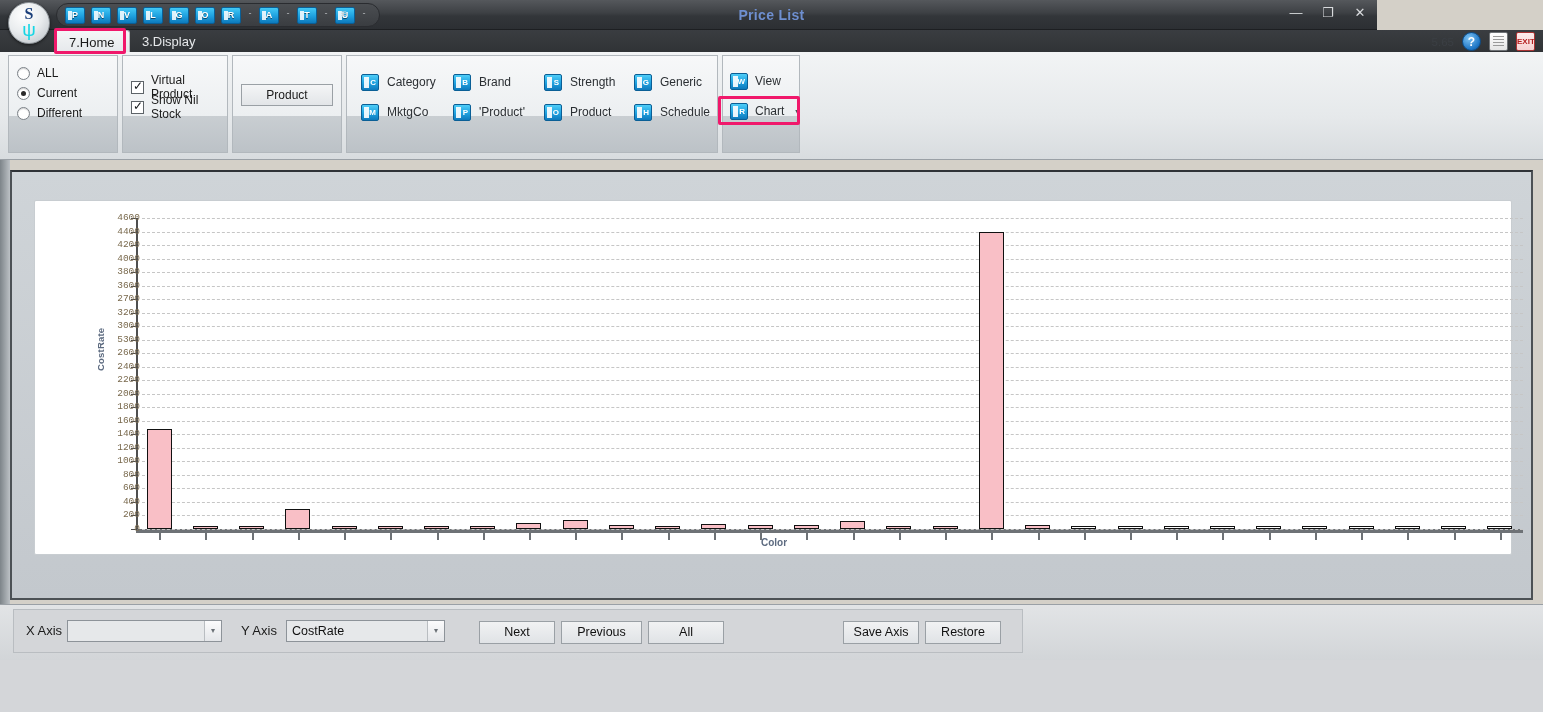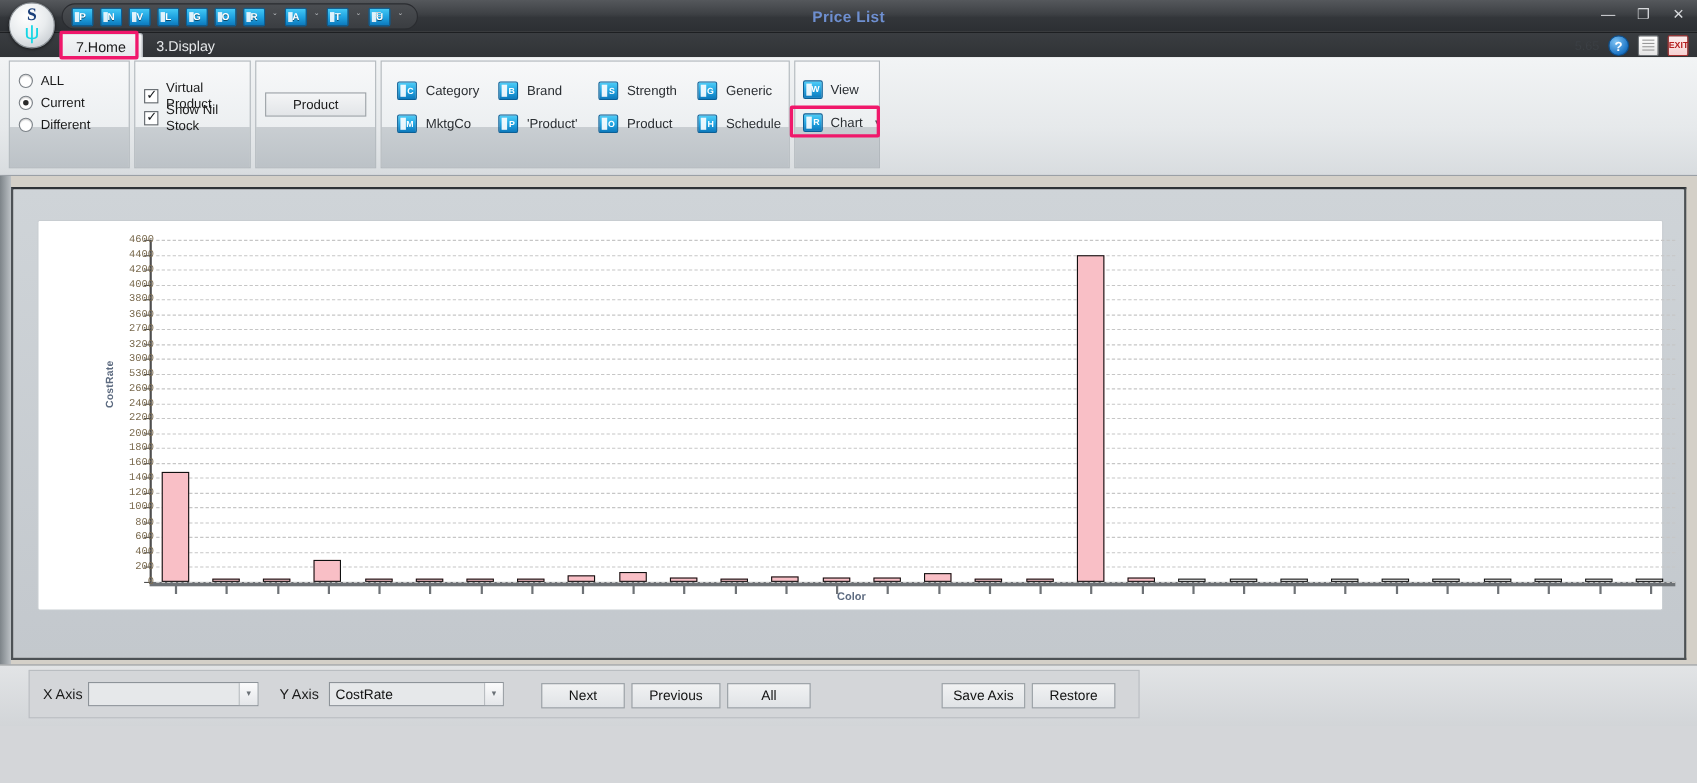--- a/index.html
+++ b/index.html
@@ -6,21 +6,21 @@
   html,body { width:1543px; height:712px; overflow:hidden; }
   body {
     font-family: "Liberation Sans", sans-serif;
     font-size: 12px;
     background:#d4d0c8;
     color:#1a1a1a;
   }
 
   
   #titlebar{
-    position:absolute; left:0; top:0; width:1543px; height:30px;
+    position:absolute; left:0; top:0; width:1377px; height:30px;
     background:linear-gradient(180deg,#55585c 0%,#3d4044 45%,#33363a 55%,#2c2f33 100%);
     border-bottom:1px solid #1d1f22;
   }
   #title-text{
     position:absolute; left:0; top:0; width:1543px; height:30px;
     text-align:center; line-height:30px;
     font-size:14px; font-weight:bold; color:#6e8fd0;
     letter-spacing:.3px;
   }
   #win-buttons{ position:absolute; right:8px; top:4px; display:flex; gap:14px; align-items:center;}
@@ -211,21 +211,21 @@
     position:absolute; top:313px; width:2px; height:9px; background:#6e7276;
   }
 
   
   #bottombar{
     position:absolute; left:0; top:604px; width:1543px; height:56px;
     background:linear-gradient(180deg,#e2e4e6,#d2d5d8);
     border-top:1px solid #9aa0a6;
   }
   #bottombar-inner{
-    position:absolute; left:26px; top:4px; width:1010px; height:44px;
+    position:absolute; left:13px; top:4px; width:1010px; height:44px;
     background:#d4d6d9; border:1px solid #b9bdc1;
   }
   .blabel{ position:absolute; font-size:13px; color:#1a1a1a; }
   .combo{
     position:absolute; height:22px; background:#e6e8ea;
     border:1px solid #8d9399; display:flex; align-items:center;
   }
   .combo .cval{ flex:1; padding-left:5px; font-size:12.5px; color:#111; }
   .combo .carrow{
     width:17px; height:20px; flex:none;

